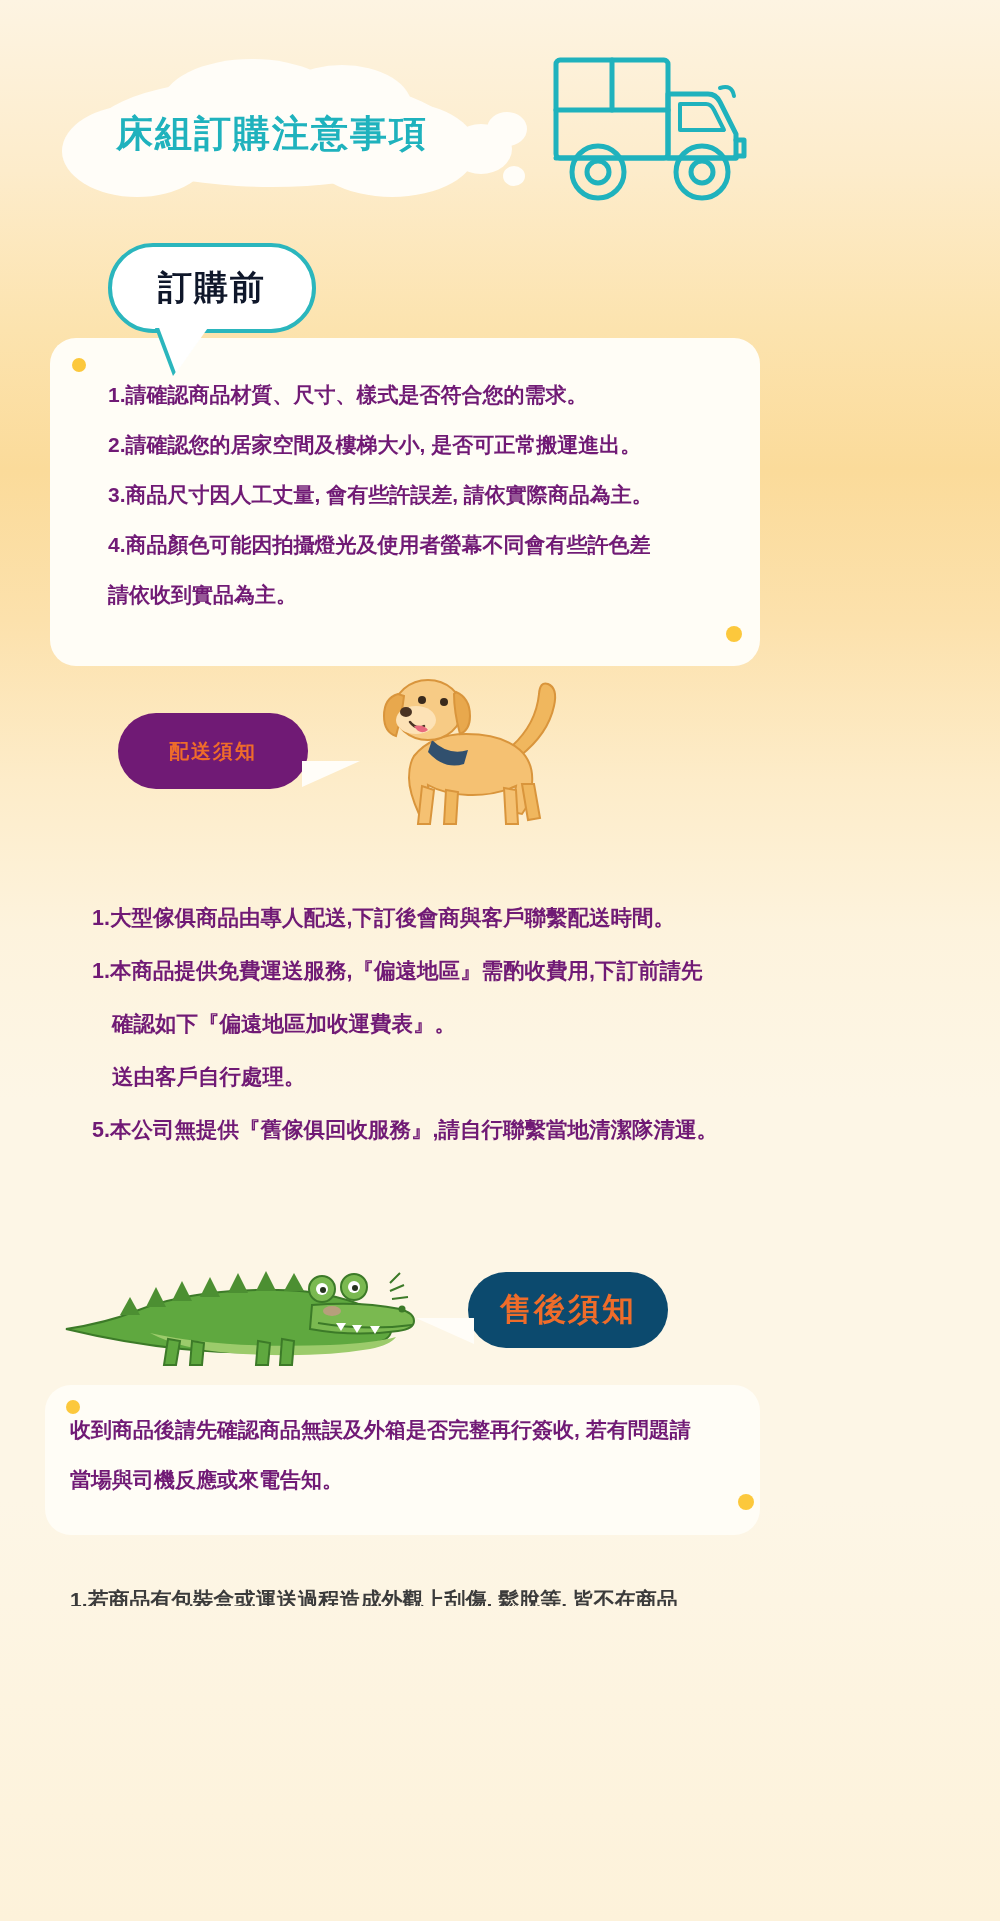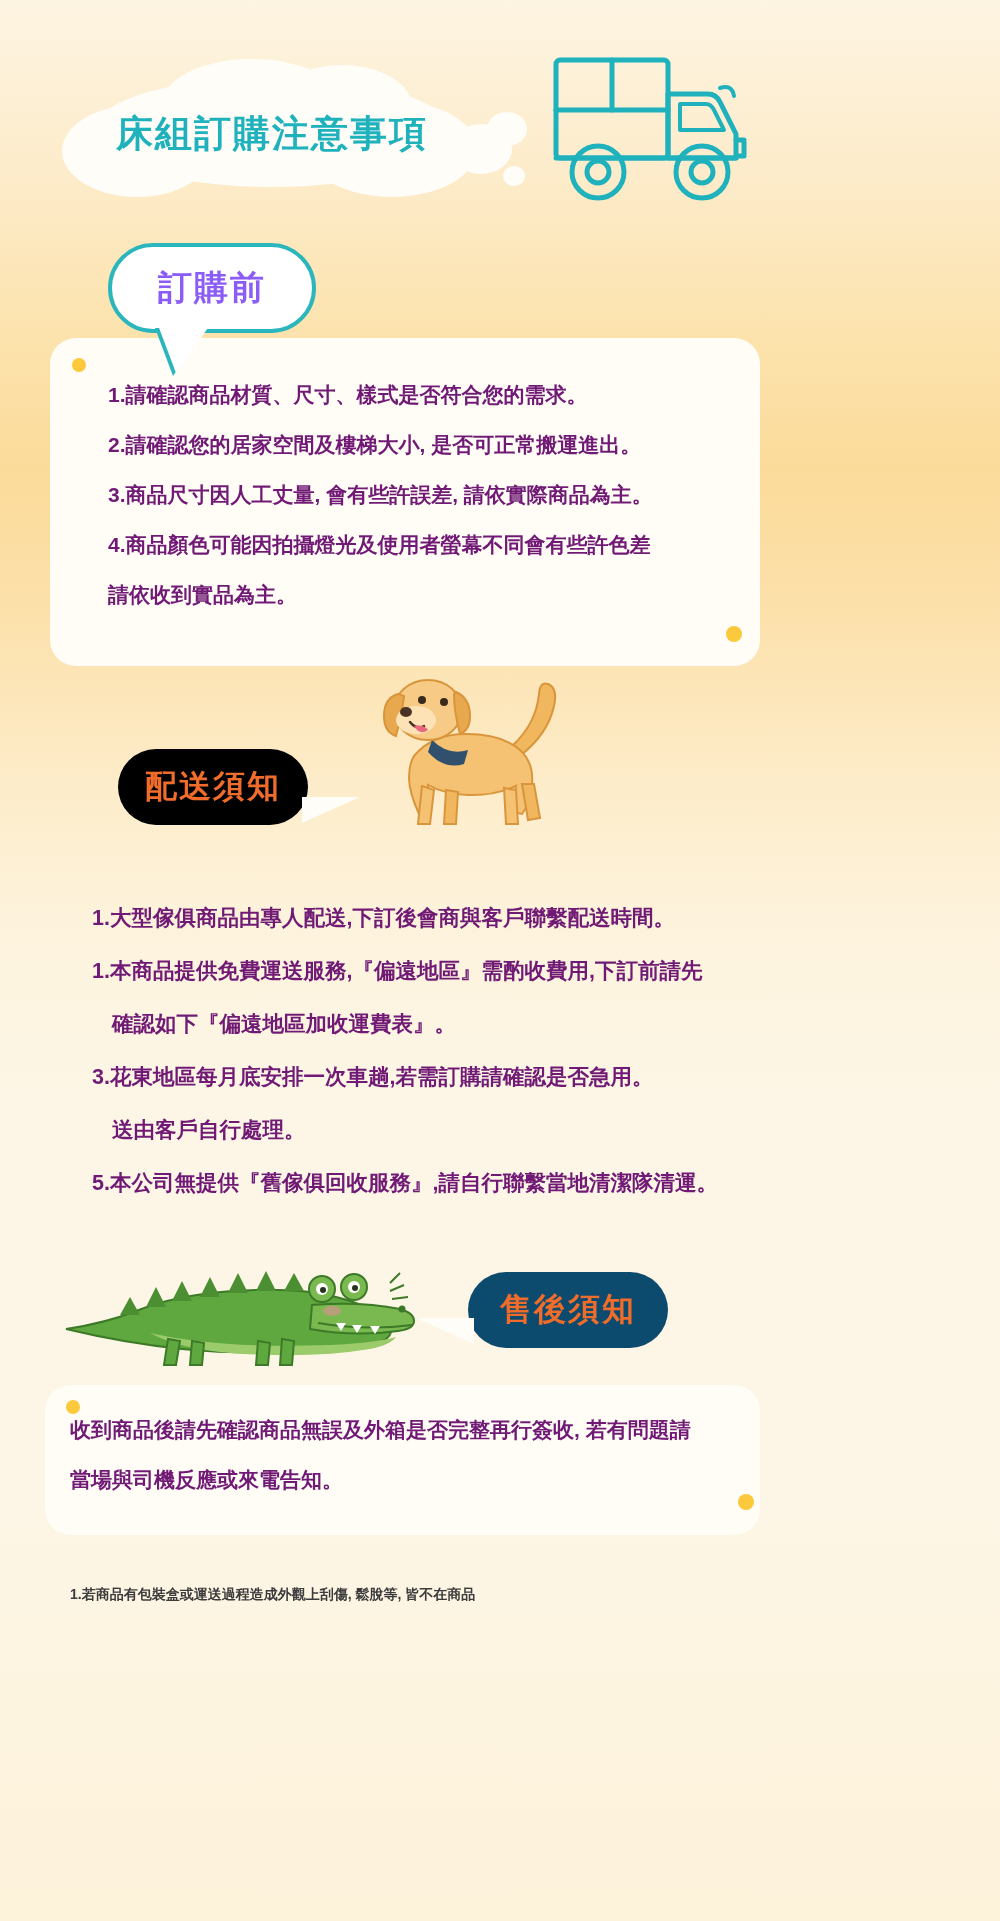--- a/index.html
+++ b/index.html
@@ -90,42 +90,41 @@
     letter-spacing: 2px;
     z-index: 5;
   }
   .bubble-pre {
     left: 108px;
     top: 243px;
     width: 200px;
     height: 82px;
     background: #ffffff;
     border: 4px solid #2bb6bd;
-    color: #8b5cf6;
+    color: #0f172a;
     font-size: 34px;
   }
   .bubble-pre .tail {
     position: absolute;
     left: 46px;
     bottom: -44px;
     width: 0; height: 0;
     border-left: 18px solid transparent;
     border-right: 34px solid transparent;
     border-top: 48px solid #ffffff;
     filter: drop-shadow(-3px 3px 0 #2bb6bd);
   }
   .bubble-ship {
     left: 118px;
     top: 713px;
     width: 190px;
     height: 76px;
-    background: #000000;
+    background: #701a75;
     color: #ef6c2a;
-    font-size: 32px;
-    margin-top: 36px;
+    font-size: 20px;
   }
   .bubble-ship .tail {
     position: absolute;
     right: -52px;
     bottom: 2px;
     width: 0; height: 0;
     border-top: 26px solid #fffdf8;
     border-right: 58px solid transparent;
   }
   .bubble-after {
@@ -187,21 +186,21 @@
   .lines-pre   { left: 108px; top: 370px;  }
   .lines-ship  { left: 92px;  top: 892px;  font-size: 21.5px; line-height: 53px; }
   .lines-after { left: 70px;  top: 1405px; }
 
   .cut-text {
     position: absolute;
     left: 70px;
     top: 1586px;
     width: 900px;
     color: #3b3b3b;
-    font-size: 14px;
+    font-size: 21px;
     font-weight: bold;
     white-space: nowrap;
     overflow: hidden;
     height: 20px;
   }
 </style>
 </head>
 <body>
 
 <div class="page">
@@ -293,21 +292,20 @@
 
       <circle cx="52" cy="40" r="4" fill="#3a2a1c"></circle>
       <circle cx="74" cy="42" r="4" fill="#3a2a1c"></circle>
     </svg>
   </div>
 
   <div class="lines lines-ship">
     <p>1.大型傢俱商品由專人配送,下訂後會商與客戶聯繫配送時間。</p>
     <p>1.本商品提供免費運送服務,『偏遠地區』需酌收費用,下訂前請先</p>
     <p class="indent">確認如下『偏遠地區加收運費表』。</p>
-    <p>3.花東地區每月底安排一次車趟,若需訂購請確認是否急用。</p>
     <p class="indent">送由客戶自行處理。</p>
     <p>5.本公司無提供『舊傢俱回收服務』,請自行聯繫當地清潔隊清運。</p>
   </div>
 
   <div style="position:absolute;left:60px;top:1243px;">
     <svg width="400" height="130" viewBox="0 0 400 130">
 
       <path d="M6 86 q40 -6 70 -18 q40 -16 96 -20 q66 -4 104 6 q40 10 52 26 q8 12 -6 18
                q-22 8 -70 10 q-70 4 -130 -2 q-58 -6 -116 -20z" fill="#5fa83f" stroke="#3c7a28" stroke-width="2"></path>
 

